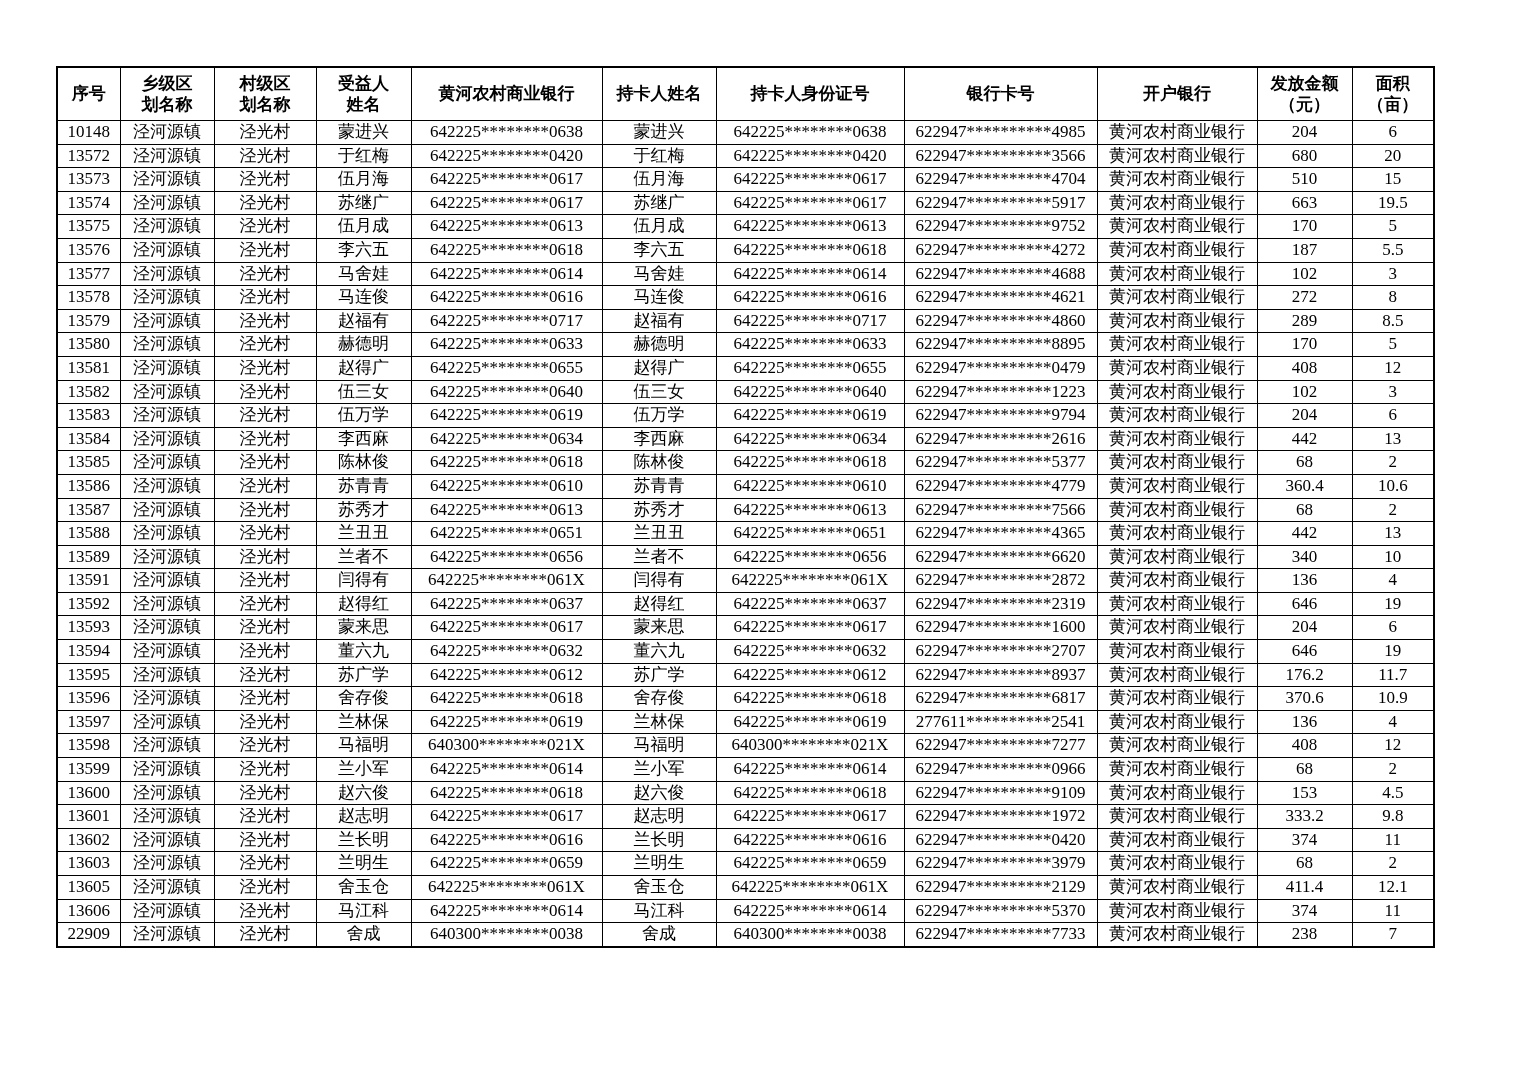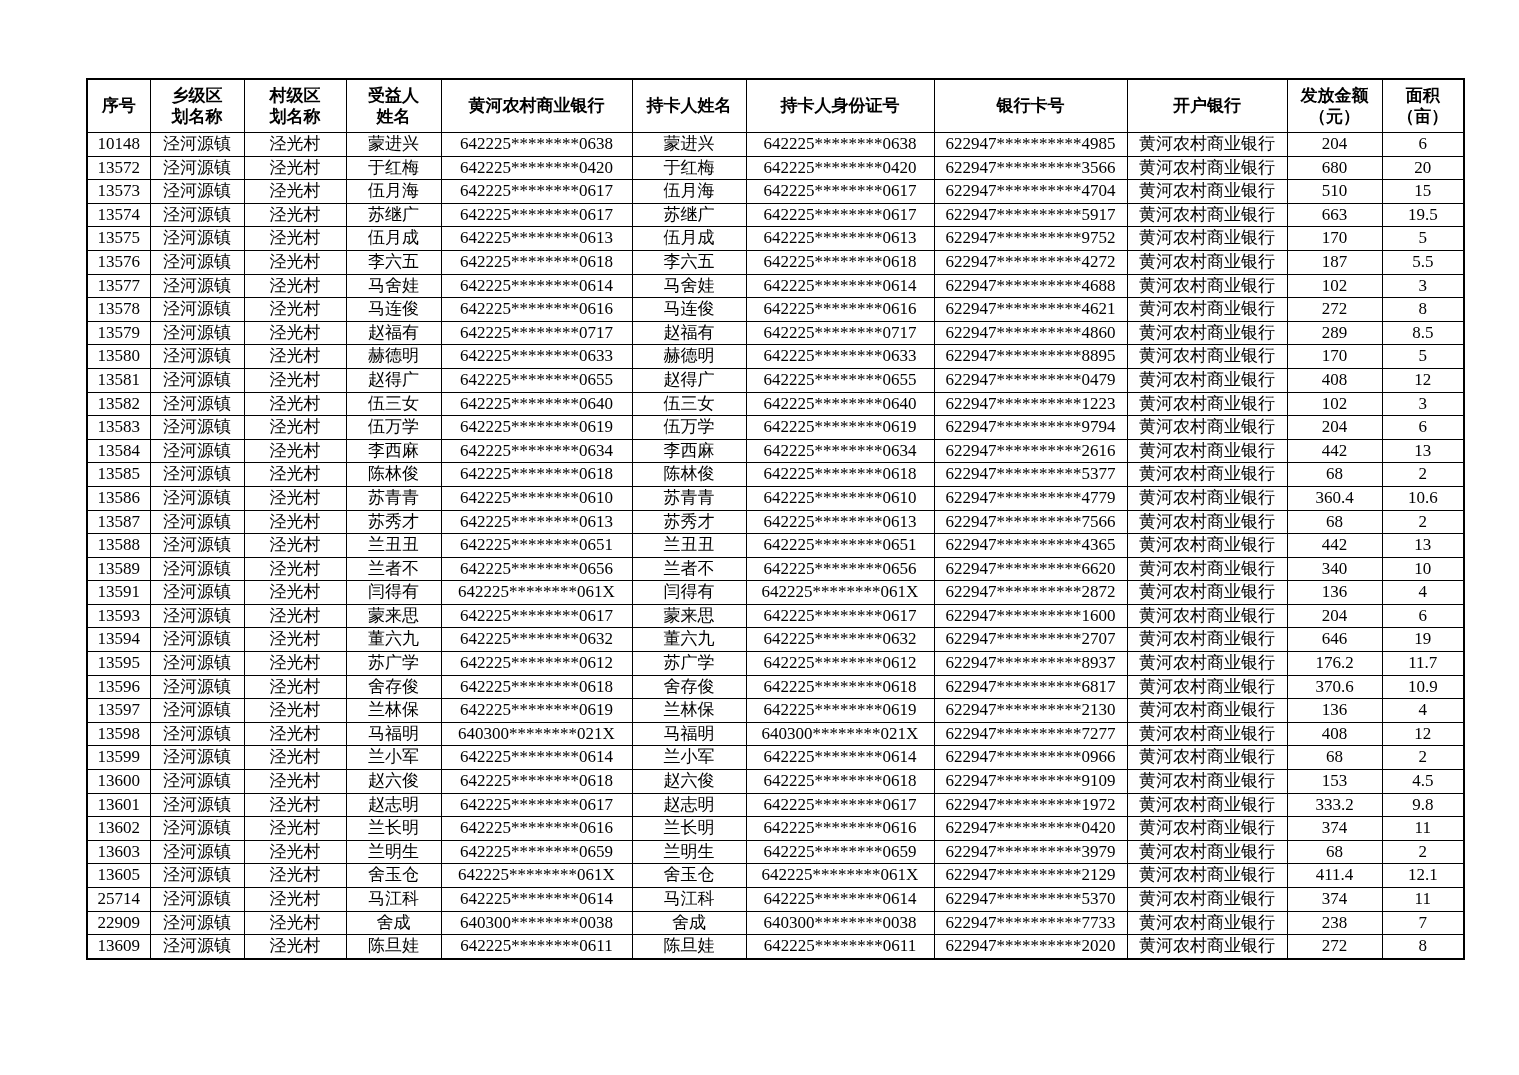--- a/index.html
+++ b/index.html
@@ -6,24 +6,23 @@
   body{
     width:1519px;height:1075px;
     background:#ffffff;
     font-family:"Liberation Serif","DejaVu Serif",serif;
     color:#000;
     position:relative;
     overflow:hidden;
   }
   .page{position:absolute;inset:0;background:#fff;}
   table.grid{
-    position:absolute;left:86px;top:66px;
+    position:absolute;left:56px;top:66px;
     border-collapse:collapse;table-layout:fixed;
     border:2px solid #000;
-    margin-top:12px;
   }
   .grid th,.grid td{
     border:1px solid #000;
     text-align:center;vertical-align:middle;
     padding:0;overflow:hidden;white-space:nowrap;
   }
   .grid thead th{
     height:52px;
     font-size:17px;font-weight:bold;
     line-height:1.25;
@@ -327,20 +326,33 @@
           <td>闫得有</td>
           <td class="num">642225********061X</td>
           <td class="num">闫得有</td>
           <td class="num">642225********061X</td>
           <td class="num">622947**********2872</td>
           <td class="num">黄河农村商业银行</td>
           <td class="num">136</td>
           <td class="num">4</td>
         </tr>
         <tr>
+          <td class="num">13592</td>
+          <td>泾河源镇</td>
+          <td>泾光村</td>
+          <td>赵得红</td>
+          <td class="num">642225********0637</td>
+          <td class="num">赵得红</td>
+          <td class="num">642225********0637</td>
+          <td class="num">622947**********2319</td>
+          <td class="num">黄河农村商业银行</td>
+          <td class="num">646</td>
+          <td class="num">19</td>
+        </tr>
+        <tr>
           <td class="num">13593</td>
           <td>泾河源镇</td>
           <td>泾光村</td>
           <td>蒙来思</td>
           <td class="num">642225********0617</td>
           <td class="num">蒙来思</td>
           <td class="num">642225********0617</td>
           <td class="num">622947**********1600</td>
           <td class="num">黄河农村商业银行</td>
           <td class="num">204</td>
@@ -386,21 +398,21 @@
           <td class="num">10.9</td>
         </tr>
         <tr>
           <td class="num">13597</td>
           <td>泾河源镇</td>
           <td>泾光村</td>
           <td>兰林保</td>
           <td class="num">642225********0619</td>
           <td class="num">兰林保</td>
           <td class="num">642225********0619</td>
-          <td class="num">622947**********2130</td>
+          <td class="num">277611**********2541</td>
           <td class="num">黄河农村商业银行</td>
           <td class="num">136</td>
           <td class="num">4</td>
         </tr>
         <tr>
           <td class="num">13598</td>
           <td>泾河源镇</td>
           <td>泾光村</td>
           <td>马福明</td>
           <td class="num">640300********021X</td>
@@ -483,21 +495,21 @@
           <td>舍玉仓</td>
           <td class="num">642225********061X</td>
           <td class="num">舍玉仓</td>
           <td class="num">642225********061X</td>
           <td class="num">622947**********2129</td>
           <td class="num">黄河农村商业银行</td>
           <td class="num">411.4</td>
           <td class="num">12.1</td>
         </tr>
         <tr>
-          <td class="num">25714</td>
+          <td class="num">13606</td>
           <td>泾河源镇</td>
           <td>泾光村</td>
           <td>马江科</td>
           <td class="num">642225********0614</td>
           <td class="num">马江科</td>
           <td class="num">642225********0614</td>
           <td class="num">622947**********5370</td>
           <td class="num">黄河农村商业银行</td>
           <td class="num">374</td>
           <td class="num">11</td>
@@ -508,28 +520,15 @@
           <td>泾光村</td>
           <td>舍成</td>
           <td class="num">640300********0038</td>
           <td class="num">舍成</td>
           <td class="num">640300********0038</td>
           <td class="num">622947**********7733</td>
           <td class="num">黄河农村商业银行</td>
           <td class="num">238</td>
           <td class="num">7</td>
         </tr>
-        <tr>
-          <td class="num">13609</td>
-          <td>泾河源镇</td>
-          <td>泾光村</td>
-          <td>陈旦娃</td>
-          <td class="num">642225********0611</td>
-          <td class="num">陈旦娃</td>
-          <td class="num">642225********0611</td>
-          <td class="num">622947**********2020</td>
-          <td class="num">黄河农村商业银行</td>
-          <td class="num">272</td>
-          <td class="num">8</td>
-        </tr>
       </tbody>
   </table>
 </div>
 
 </body></html>

